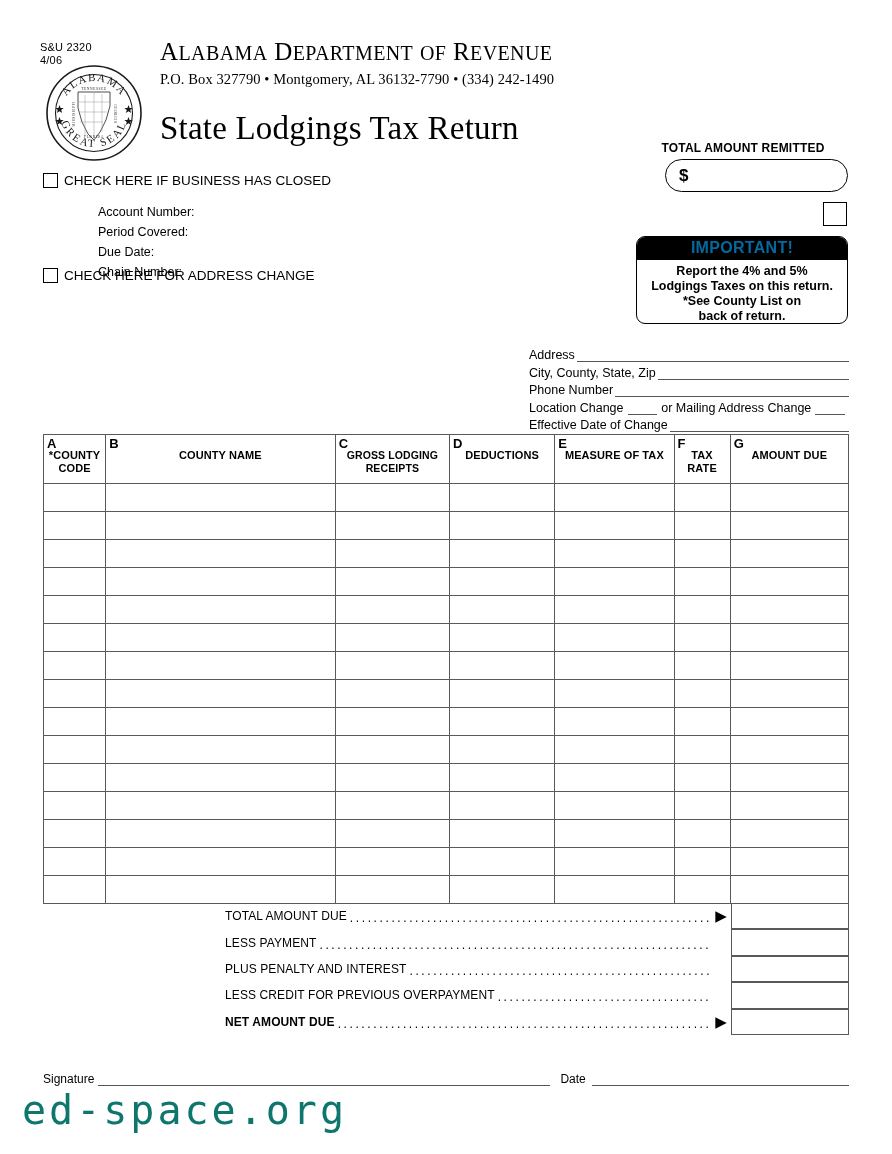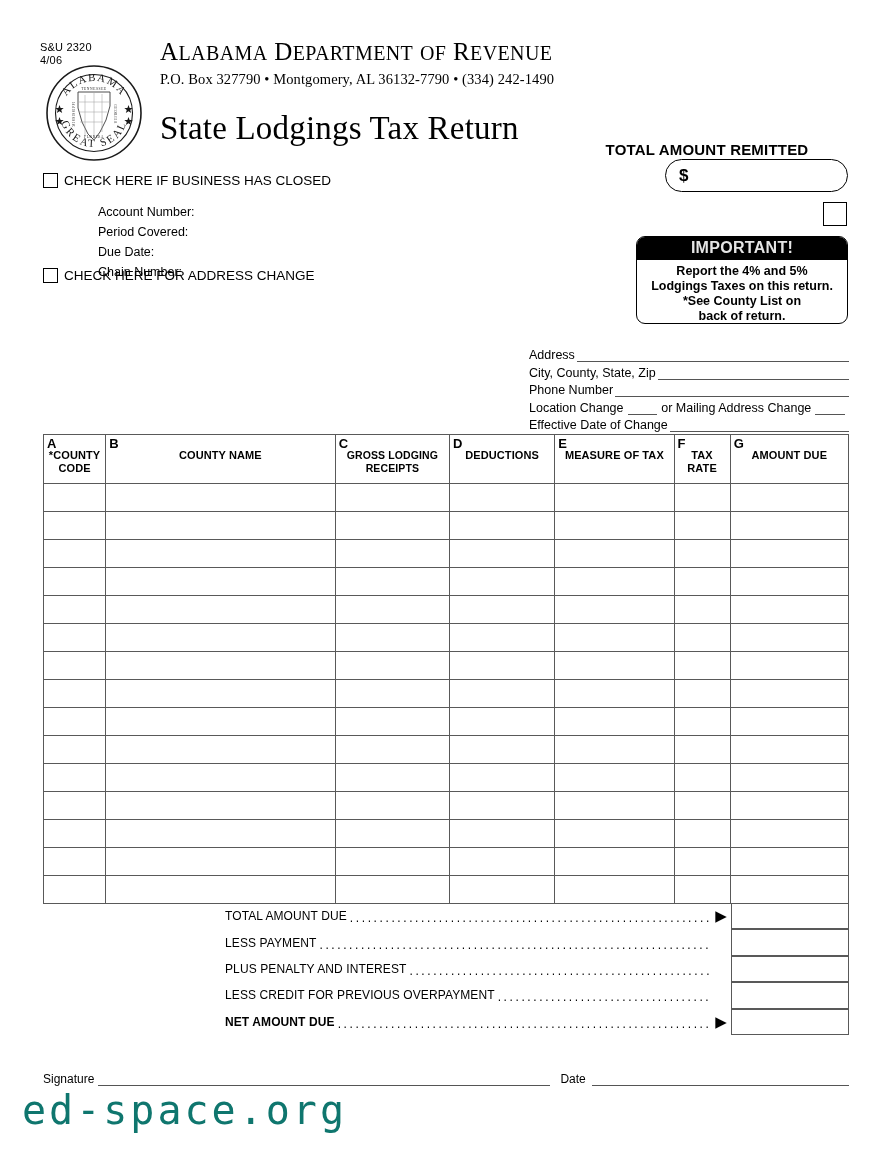--- a/index.html
+++ b/index.html
@@ -48,22 +48,22 @@
     border: 1.6px solid #000; background: #fff; vertical-align: -3px;
   }
   .chk-closed { position: absolute; left: 43px; top: 173px; font-size: 13.5px; white-space: nowrap; }
   .chk-closed .lbl { margin-left: 6px; }
   .chk-addr { position: absolute; left: 43px; top: 268px; font-size: 13.5px; white-space: nowrap; }
   .chk-addr .lbl { margin-left: 6px; }
   .acct-list { position: absolute; left: 98px; top: 202px; font-size: 12.5px; line-height: 20px; }
 
   
   .tar-label {
-    position: absolute; left: 600px; top: 141px; width: 214px;
-    text-align: center; font-size: 15px; font-weight: bold; letter-spacing: .2px;
+    position: absolute; left: 636px; top: 141px; width: 214px;
+    text-align: center; font-size: 12px; font-weight: bold; letter-spacing: .2px;
   }
   .tar-box {
     position: absolute; left: 665px; top: 159px; width: 183px; height: 33px;
     border: 1.4px solid #000; border-radius: 17px; background: #fff;
   }
   .tar-box .dollar {
     position: absolute; left: 13px; top: 6px; font-size: 17px; font-weight: bold;
   }
   .eft-text {
     position: absolute; left: 636px; top: 200px; width: 180px;
@@ -73,21 +73,21 @@
     position: absolute; left: 823px; top: 202px; width: 24px; height: 24px;
     border: 1.5px solid #000; background: #fff;
   }
 
   
   .imp {
     position: absolute; left: 636px; top: 236px; width: 212px; height: 88px;
     border: 1.4px solid #000; border-radius: 9px; background: #fff; overflow: hidden;
   }
   .imp-head {
-    background: #000; color: #e5e5e5; text-align: center;
+    background: #000; color: #0369a1; text-align: center;
     font-size: 16px; font-weight: bold; line-height: 20px; padding: 1px 0 2px;
     letter-spacing: .3px;
   }
   .imp-body {
     text-align: center; font-size: 12.5px; font-weight: bold;
     line-height: 15px; padding-top: 4px;
   }
 
   
   .addr-block { position: absolute; left: 529px; top: 345px; width: 320px; font-size: 12.5px; }

